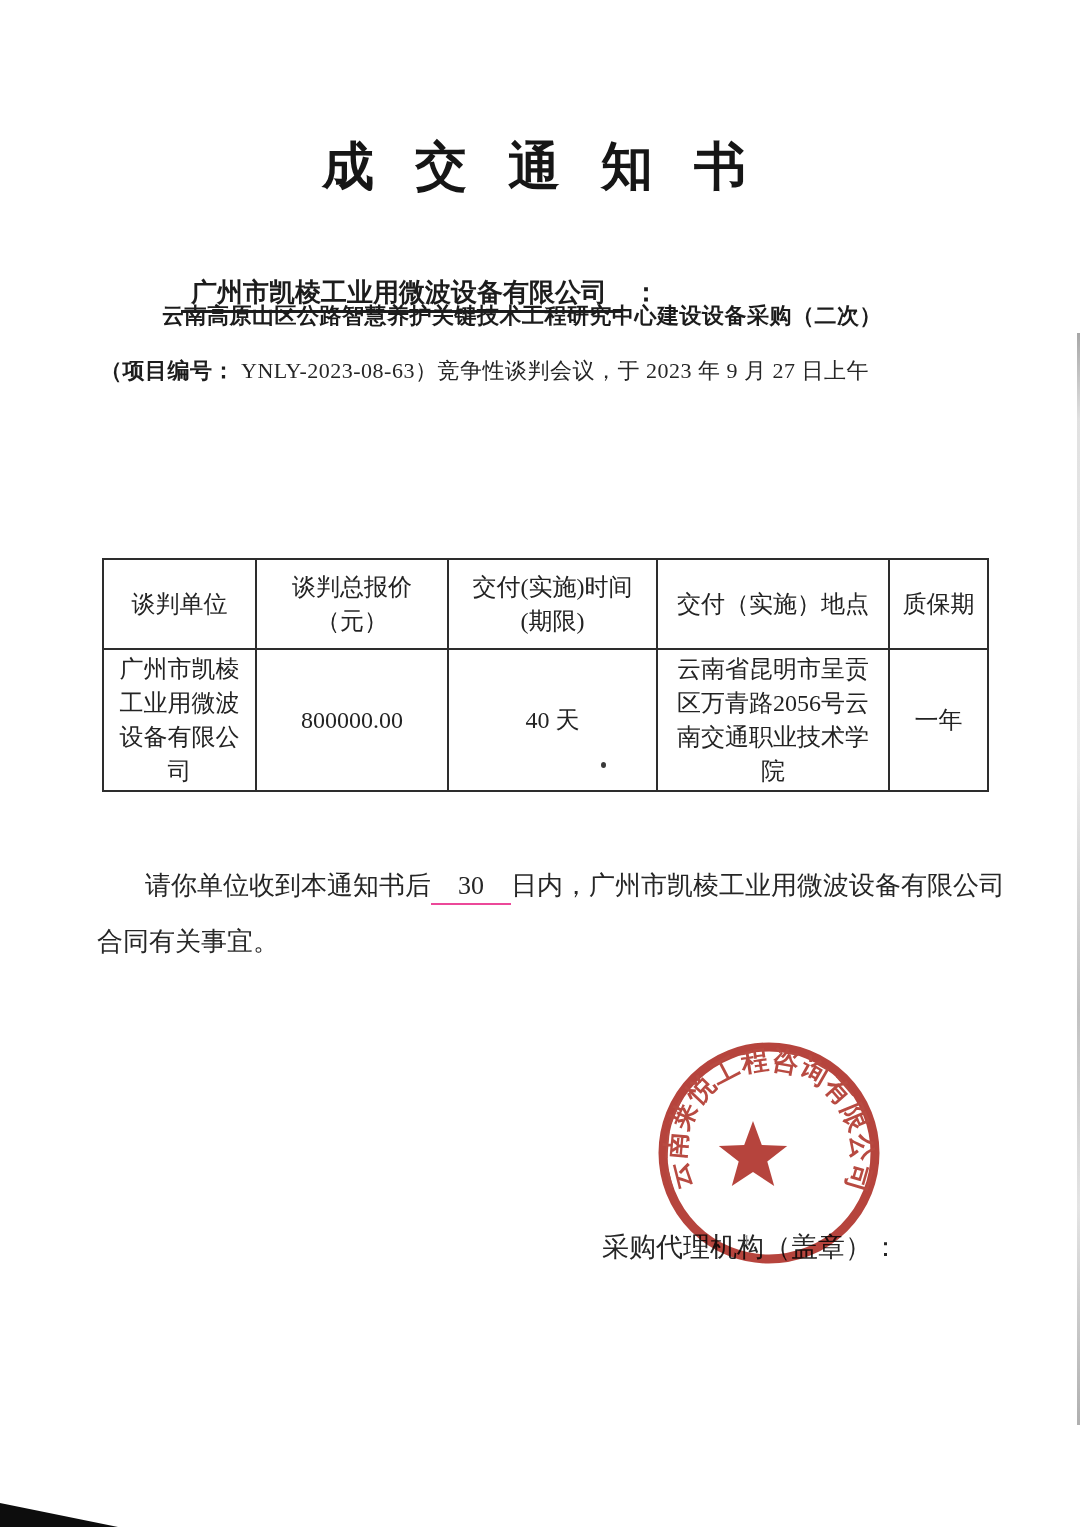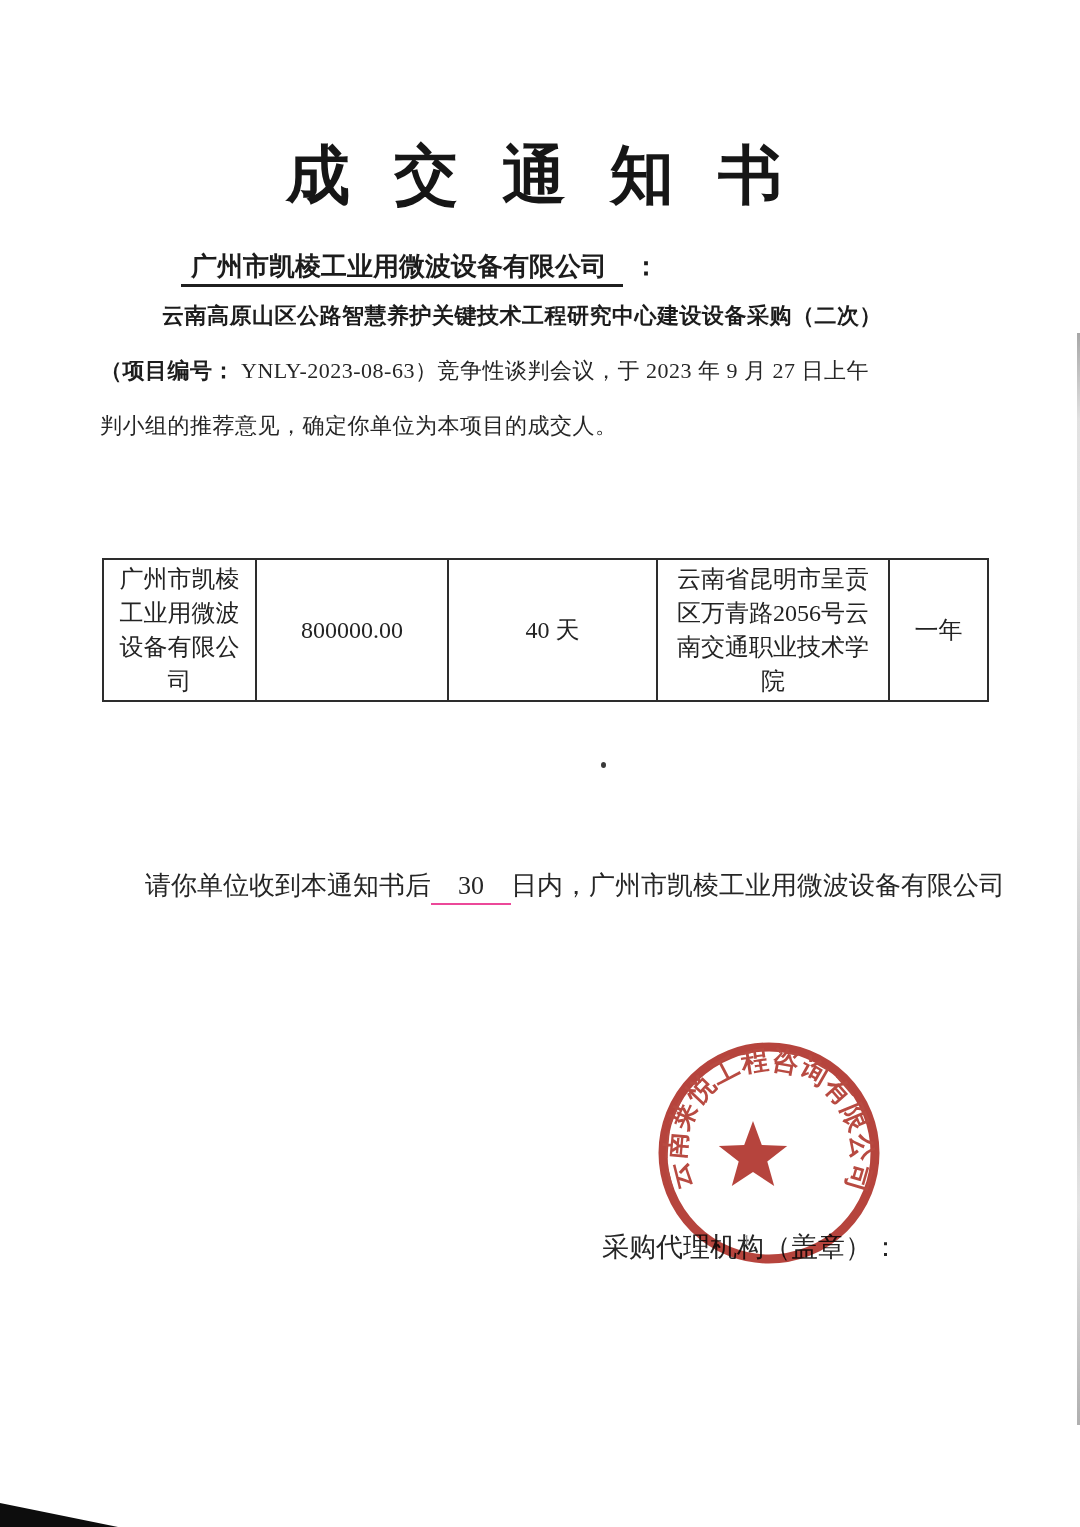--- a/index.html
+++ b/index.html
@@ -2,24 +2,24 @@
 <html><head>
 <meta charset="utf-8">
 <style>
   html, body { margin:0; padding:0; background:#ffffff; }
   .page {
     position:relative; width:1080px; height:1527px; background:#ffffff;
     font-family:"Liberation Serif","DejaVu Serif",serif; color:#232323; overflow:hidden;
   }
   .doc-title {
     position:absolute; top:132px; left:0; width:1068px; box-sizing:border-box;
-    text-align:center; font-size:64px; font-weight:700; letter-spacing:14px; padding-left:14px;
+    text-align:center; font-size:52px; font-weight:700; letter-spacing:14px; padding-left:14px;
     white-space:pre; color:#161616;
   }
-  .addressee { position:absolute; top:219px; left:155px; font-size:26px; font-weight:700; white-space:pre; color:#1c1c1c; }
+  .addressee { position:absolute; top:245px; left:155px; font-size:26px; font-weight:700; white-space:pre; color:#1c1c1c; }
   .addressee .name { border-bottom:3px solid #1f1f1f; padding:0 16px 3px 10px; }
   .addressee .colon { margin-left:10px; }
 
   .body-block { position:absolute; top:288px; left:100px; width:886px; font-size:22px; line-height:55px; letter-spacing:0.5px; color:#262626; }
   .body-block .line { white-space:pre; }
   .body-block .l1 { text-indent:62px; font-weight:700; color:#1c1c1c; }
   .body-block .bold { font-weight:700; color:#1c1c1c; }
 
   table.award-table { position:absolute; top:558px; left:102px; border-collapse:collapse; table-layout:fixed; font-size:24px; color:#232323; }
   .award-table th, .award-table td {
@@ -52,44 +52,51 @@
 
   <div class="doc-title">成 交 通 知 书</div>
 
   <div class="addressee">
     <span class="name">广州市凯棱工业用微波设备有限公司</span><span class="colon">：</span>
   </div>
 
   <div class="body-block">
     <div class="line l1">云南高原山区公路智慧养护关键技术工程研究中心建设设备采购（二次）</div>
     <div class="line"><span class="bold">（项目编号：</span><span> YNLY-2023-08-63）竞争性谈判会议，于 2023 年 9 月 27 日上午</span></div>
-    <div class="line">判小组的推荐意见，确定你单位为本项目的成交人。</div>
   </div>
 
   <table class="award-table">
     <colgroup>
       <col style="width:153px">
         <col style="width:192px">
         <col style="width:209px">
         <col style="width:232px">
         <col style="width:99px">
     </colgroup>
     <tbody>
+        <tr class="hdr">
+      <th><span>谈判单位</span></th>
+      <th><span>谈判总报价 （元）</span></th>
+      <th><span>交付(实施)时间(期限)</span></th>
+      <th><span>交付（实施）地点</span></th>
+      <th><span>质保期</span></th>
+    </tr>
     <tr class="data">
       <td><span>广州市凯棱工业用微波设备有限公司</span></td>
       <td><span>800000.00</span></td>
       <td><span>40 天</span></td>
       <td><span>云南省昆明市呈贡区万青路2056号云南交通职业技术学院</span></td>
       <td><span>一年</span></td>
     </tr>
   </tbody>
     </table>
 
   <div class="notice-block">
     <div class="line1"><span>请你单位收到本通知书后</span><span class="days-underline">30</span><span>日内，广州市凯棱工业用微波设备有限公司</span></div>
+    <div class="line2">合同有关事宜。</div>
   </div>
 
   <div class="signature">
     <div>采购代理机构（盖章）：</div>
   </div>
 
   <svg class="stamp" viewBox="0 0 234 234" xmlns="http://www.w3.org/2000/svg">
     <circle cx="116" cy="116" r="106" fill="none" stroke="#b0342c" stroke-width="9"></circle>
     <path id="stampArc" d="M 39.9 151.5 A 84 84 0 1 1 192.1 151.5" fill="none"></path>
     <text fill="#b23a31" font-size="27" font-weight="600" letter-spacing="1" font-family="Liberation Serif, DejaVu Serif, serif">

